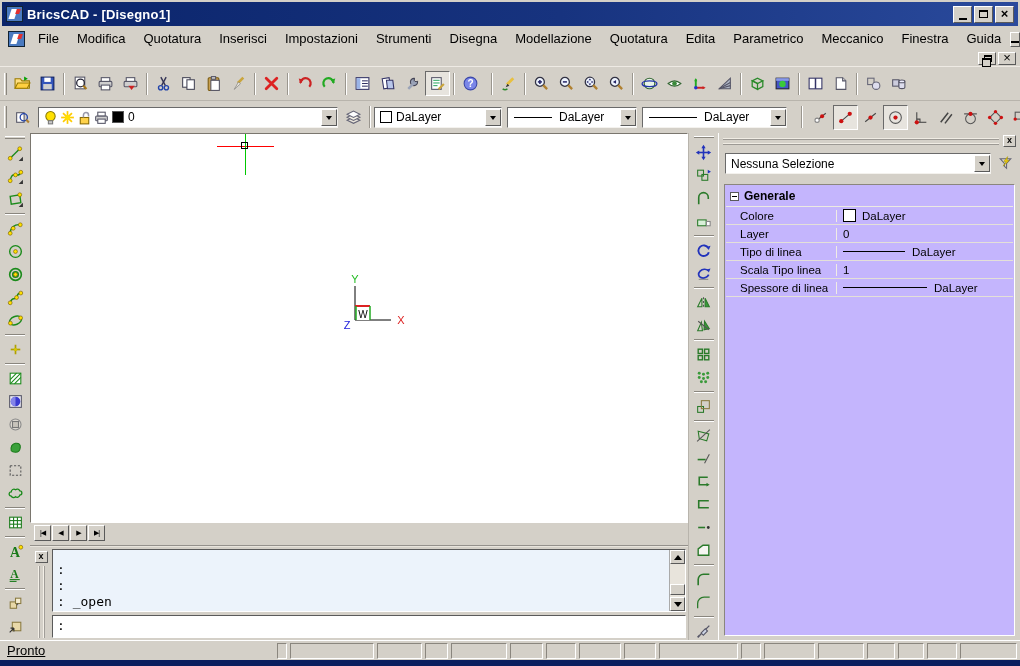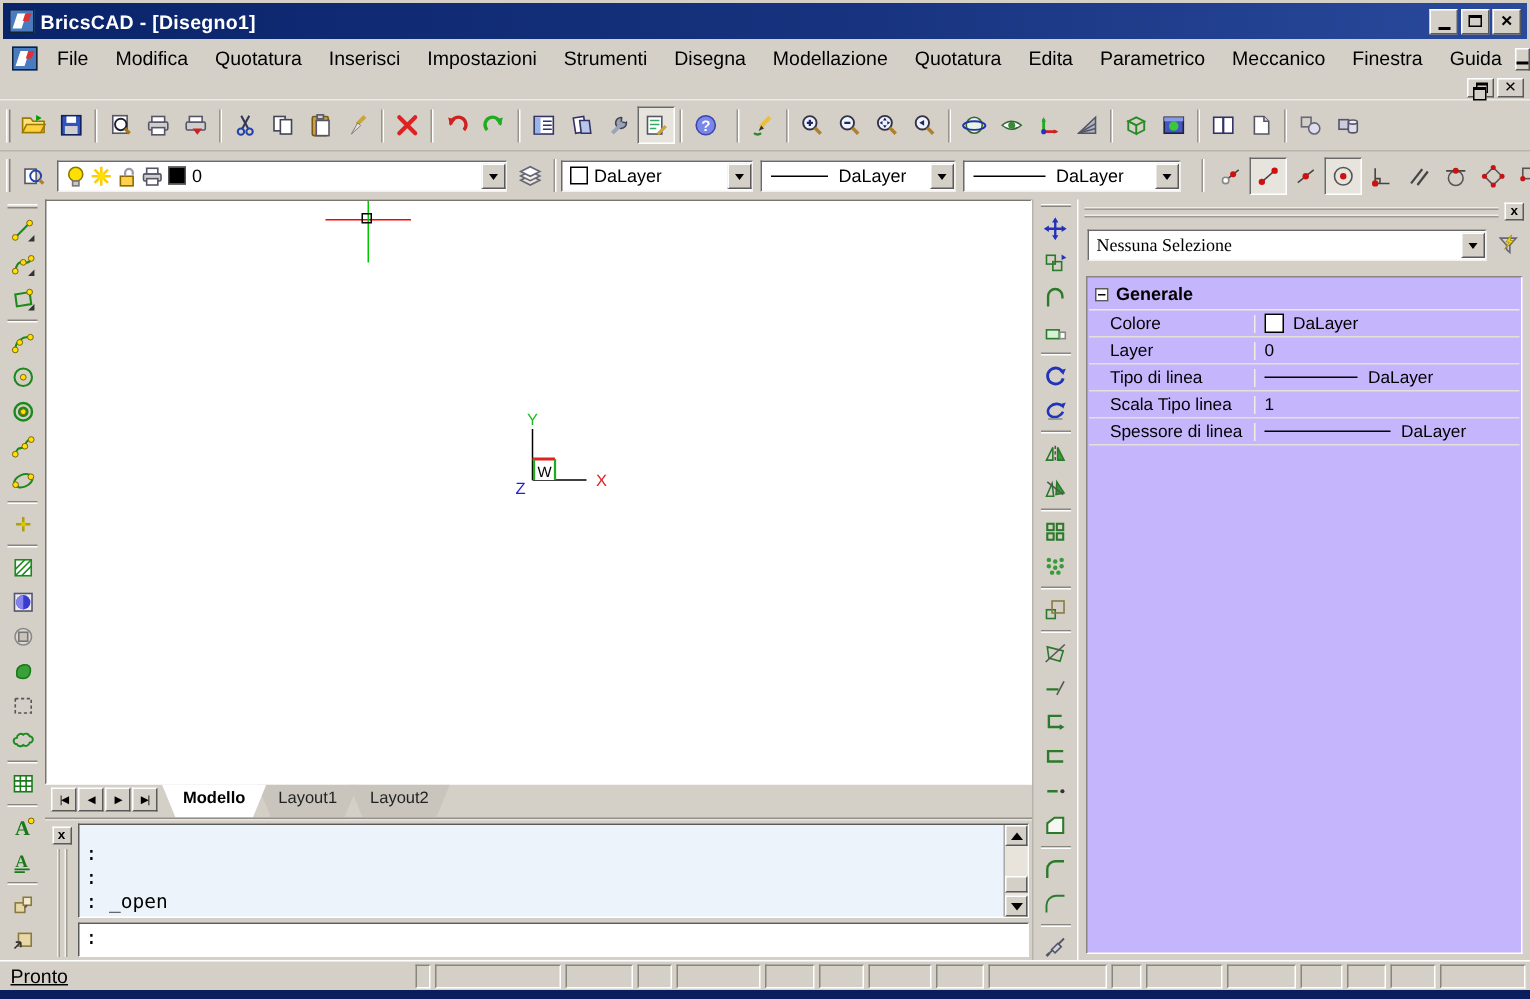--- a/index.html
+++ b/index.html
@@ -94,21 +94,21 @@
   .sthumb { width:15px; height:11px; background:#d4d0c8; border:1px solid; border-color:#fff #5a5a5a #5a5a5a #fff; margin-top:auto; }
   .sbar .dn { margin-top:2px; }
   .cmdinput { height:23px; background:#fff; border:1px solid; border-color:#5a5a5a #fff #fff #5a5a5a;
     font-family:"DejaVu Sans Mono",monospace; font-size:13px; padding:2px 4px; }
   
   .vtoolbar.right { width:30px; border-left:1px solid #b8b4ac; }
   
   .props { flex:1; background:#d4d0c8; border-left:1px solid #fff; padding:2px 4px; display:flex; flex-direction:column; }
   .propgrip { height:10px; display:flex; align-items:center; gap:4px; margin:1px 0 3px 0;}
   .propgrip .bars { flex:1; height:7px; border-top:2px ridge #f0ece4; border-bottom:2px ridge #f0ece4; }
-  .selrow { display:flex; align-items:center; gap:6px; margin:4px 2px 6px 2px;font-family:Liberation Serif, serif; }
+  .selrow { display:flex; align-items:center; gap:6px; margin:4px 2px 6px 2px; }
   .selrow .combo { flex:1; height:21px; }
   .propbox { flex:1; border:1px solid; border-color:#8a867e #fff #fff #8a867e; background:#c4b5fd; margin:4px 1px 2px 1px; padding:2px 1px; overflow:hidden;}
   .secheader { display:flex; align-items:center; gap:5px; padding:2px 2px 3px 4px; font-weight:bold; font-size:12px;
     border-bottom:1px solid #eceae2; }
   .expbox { width:9px; height:9px; border:1px solid #5a5a5a; background:#fff; position:relative; flex:0 0 auto;}
   .expbox::before { content:""; position:absolute; left:1px; right:1px; top:3px; height:1px; background:#000; }
   .prow { display:flex; align-items:center; height:18px; font-size:11.5px; border-bottom:1px solid #e4e0d8; }
   .prow .indent { width:14px; flex:0 0 auto; }
   .prow .plabel { width:97px; flex:0 0 auto; border-right:1px solid #f0ece4; }
   .prow .pvalue { flex:1; padding-left:6px; display:flex; align-items:center; white-space:nowrap;}
@@ -842,25 +842,20 @@
       </svg>
     </div>
 
     <div class="tabbar">
       <span id="tabnav" style="display:flex;">
           <span class="tnav">|◀</span>
           <span class="tnav">◀</span>
           <span class="tnav">▶</span>
           <span class="tnav">▶|</span>
         </span>
-      <span id="tabs" style="display:flex; margin-left:8px;">
-          <span class="tab active">Modello</span>
-          <span class="tab">Layout1</span>
-          <span class="tab">Layout2</span>
-        </span>
     </div>
 
     <div class="cmdpanel">
       <div class="cmdgutter">
         <span class="closebox">x</span>
         <span class="cmdgrip"></span>
       </div>
       <div class="cmdbody">
         <div class="cmdhist">
           <div class="lines" id="cmdlines">

